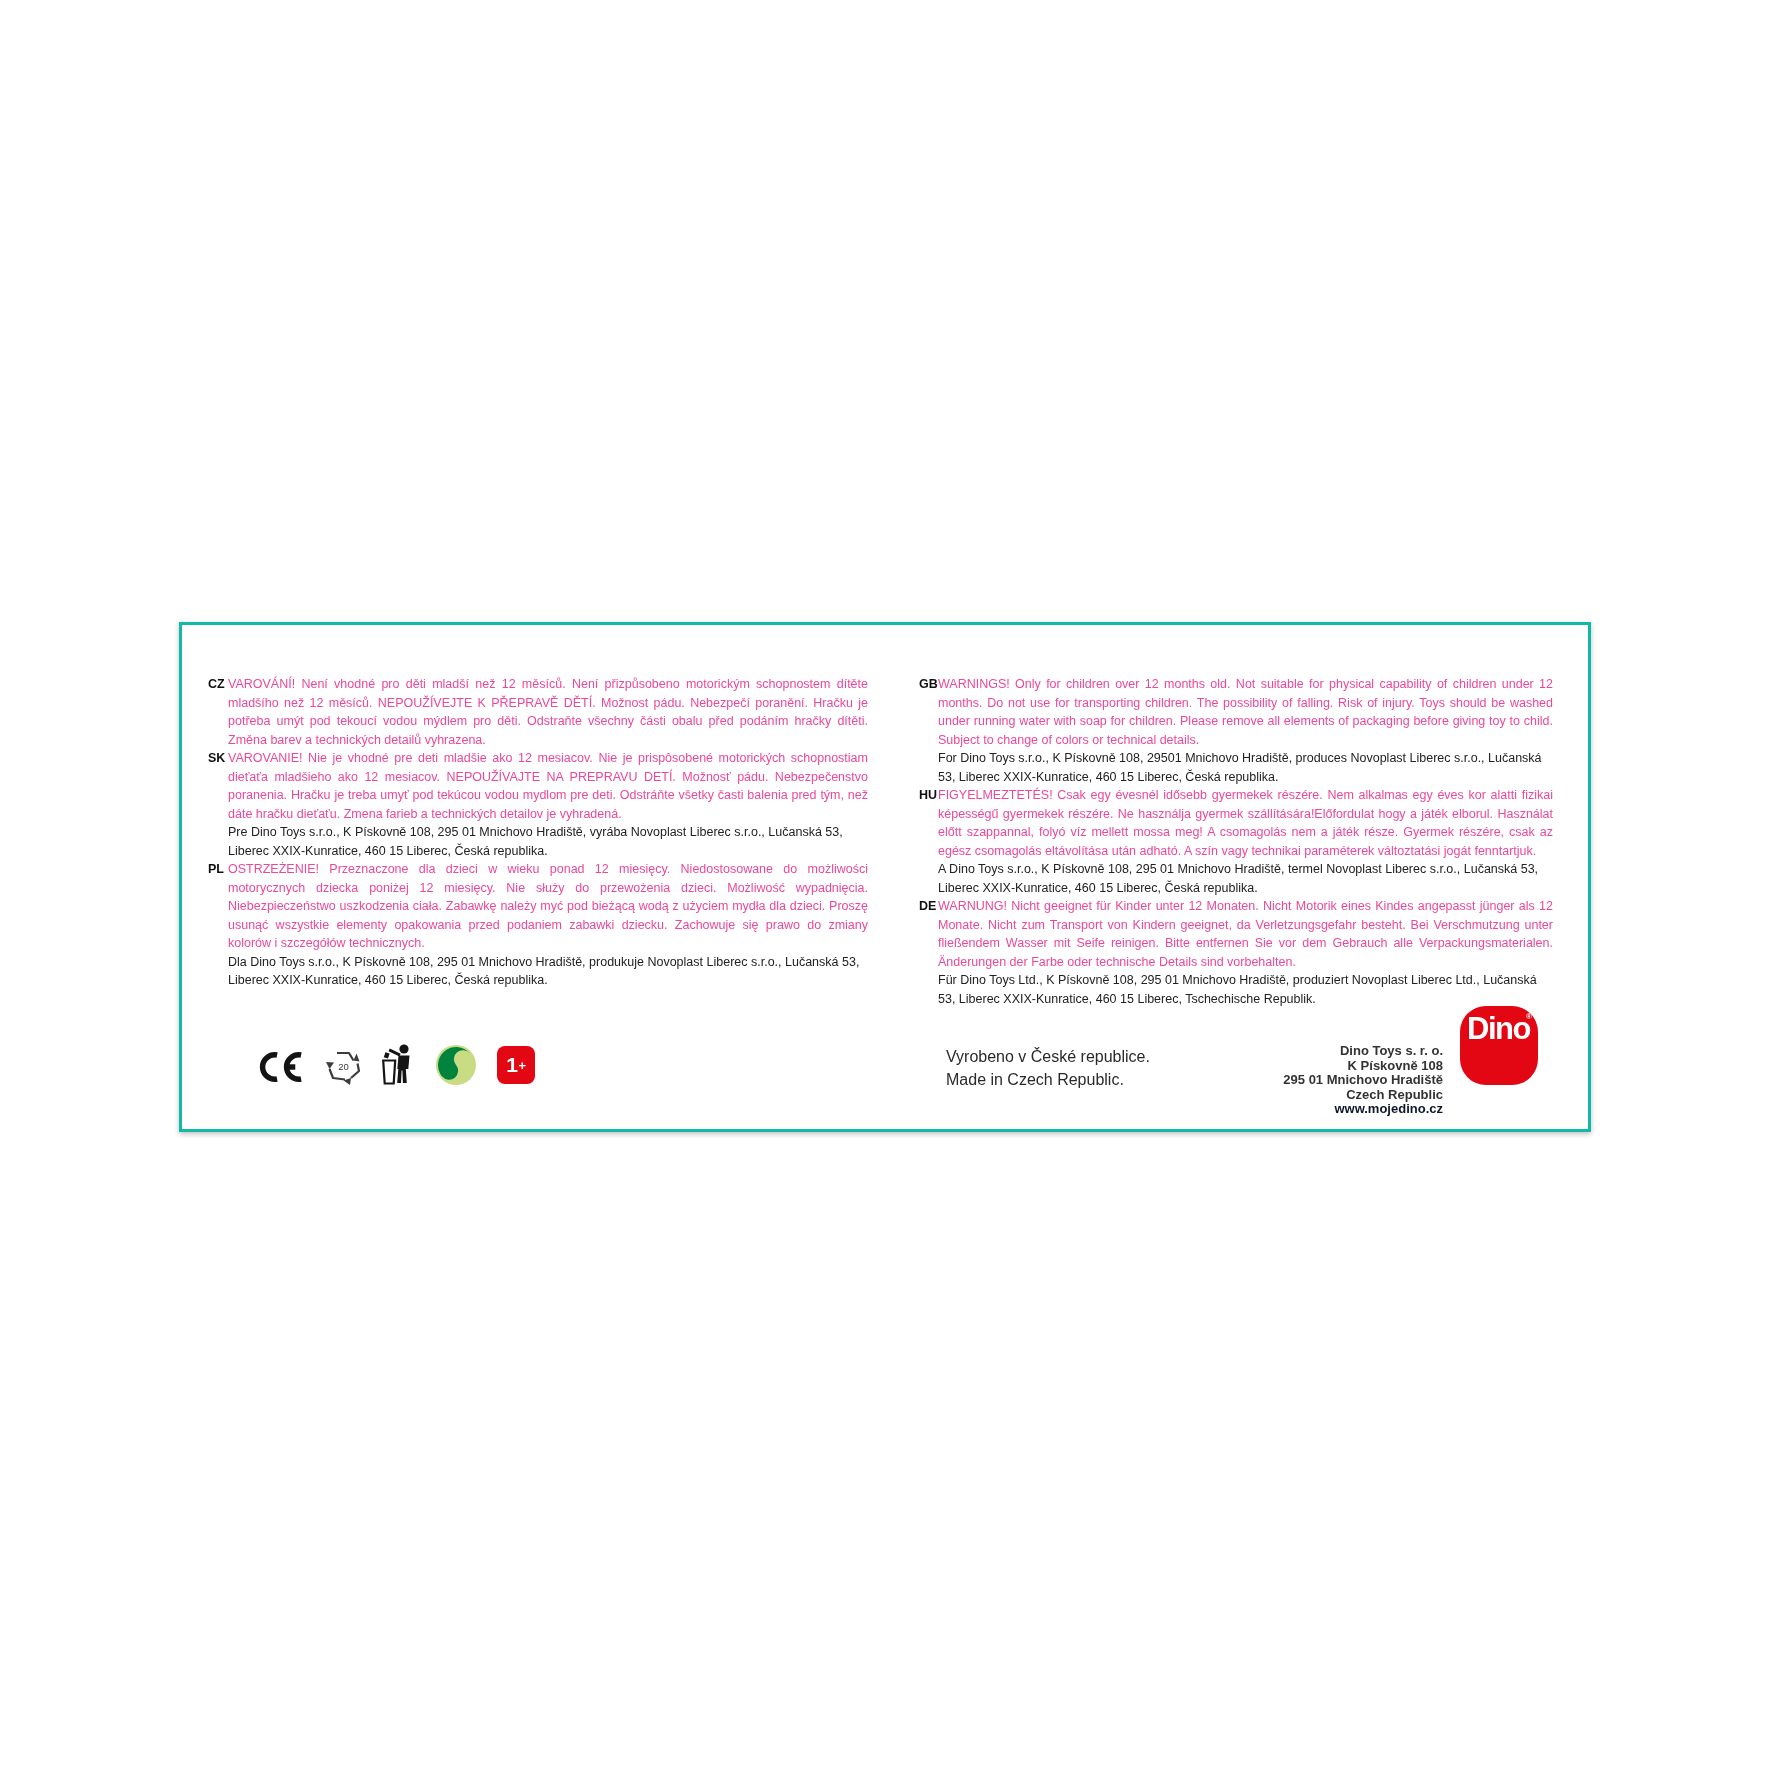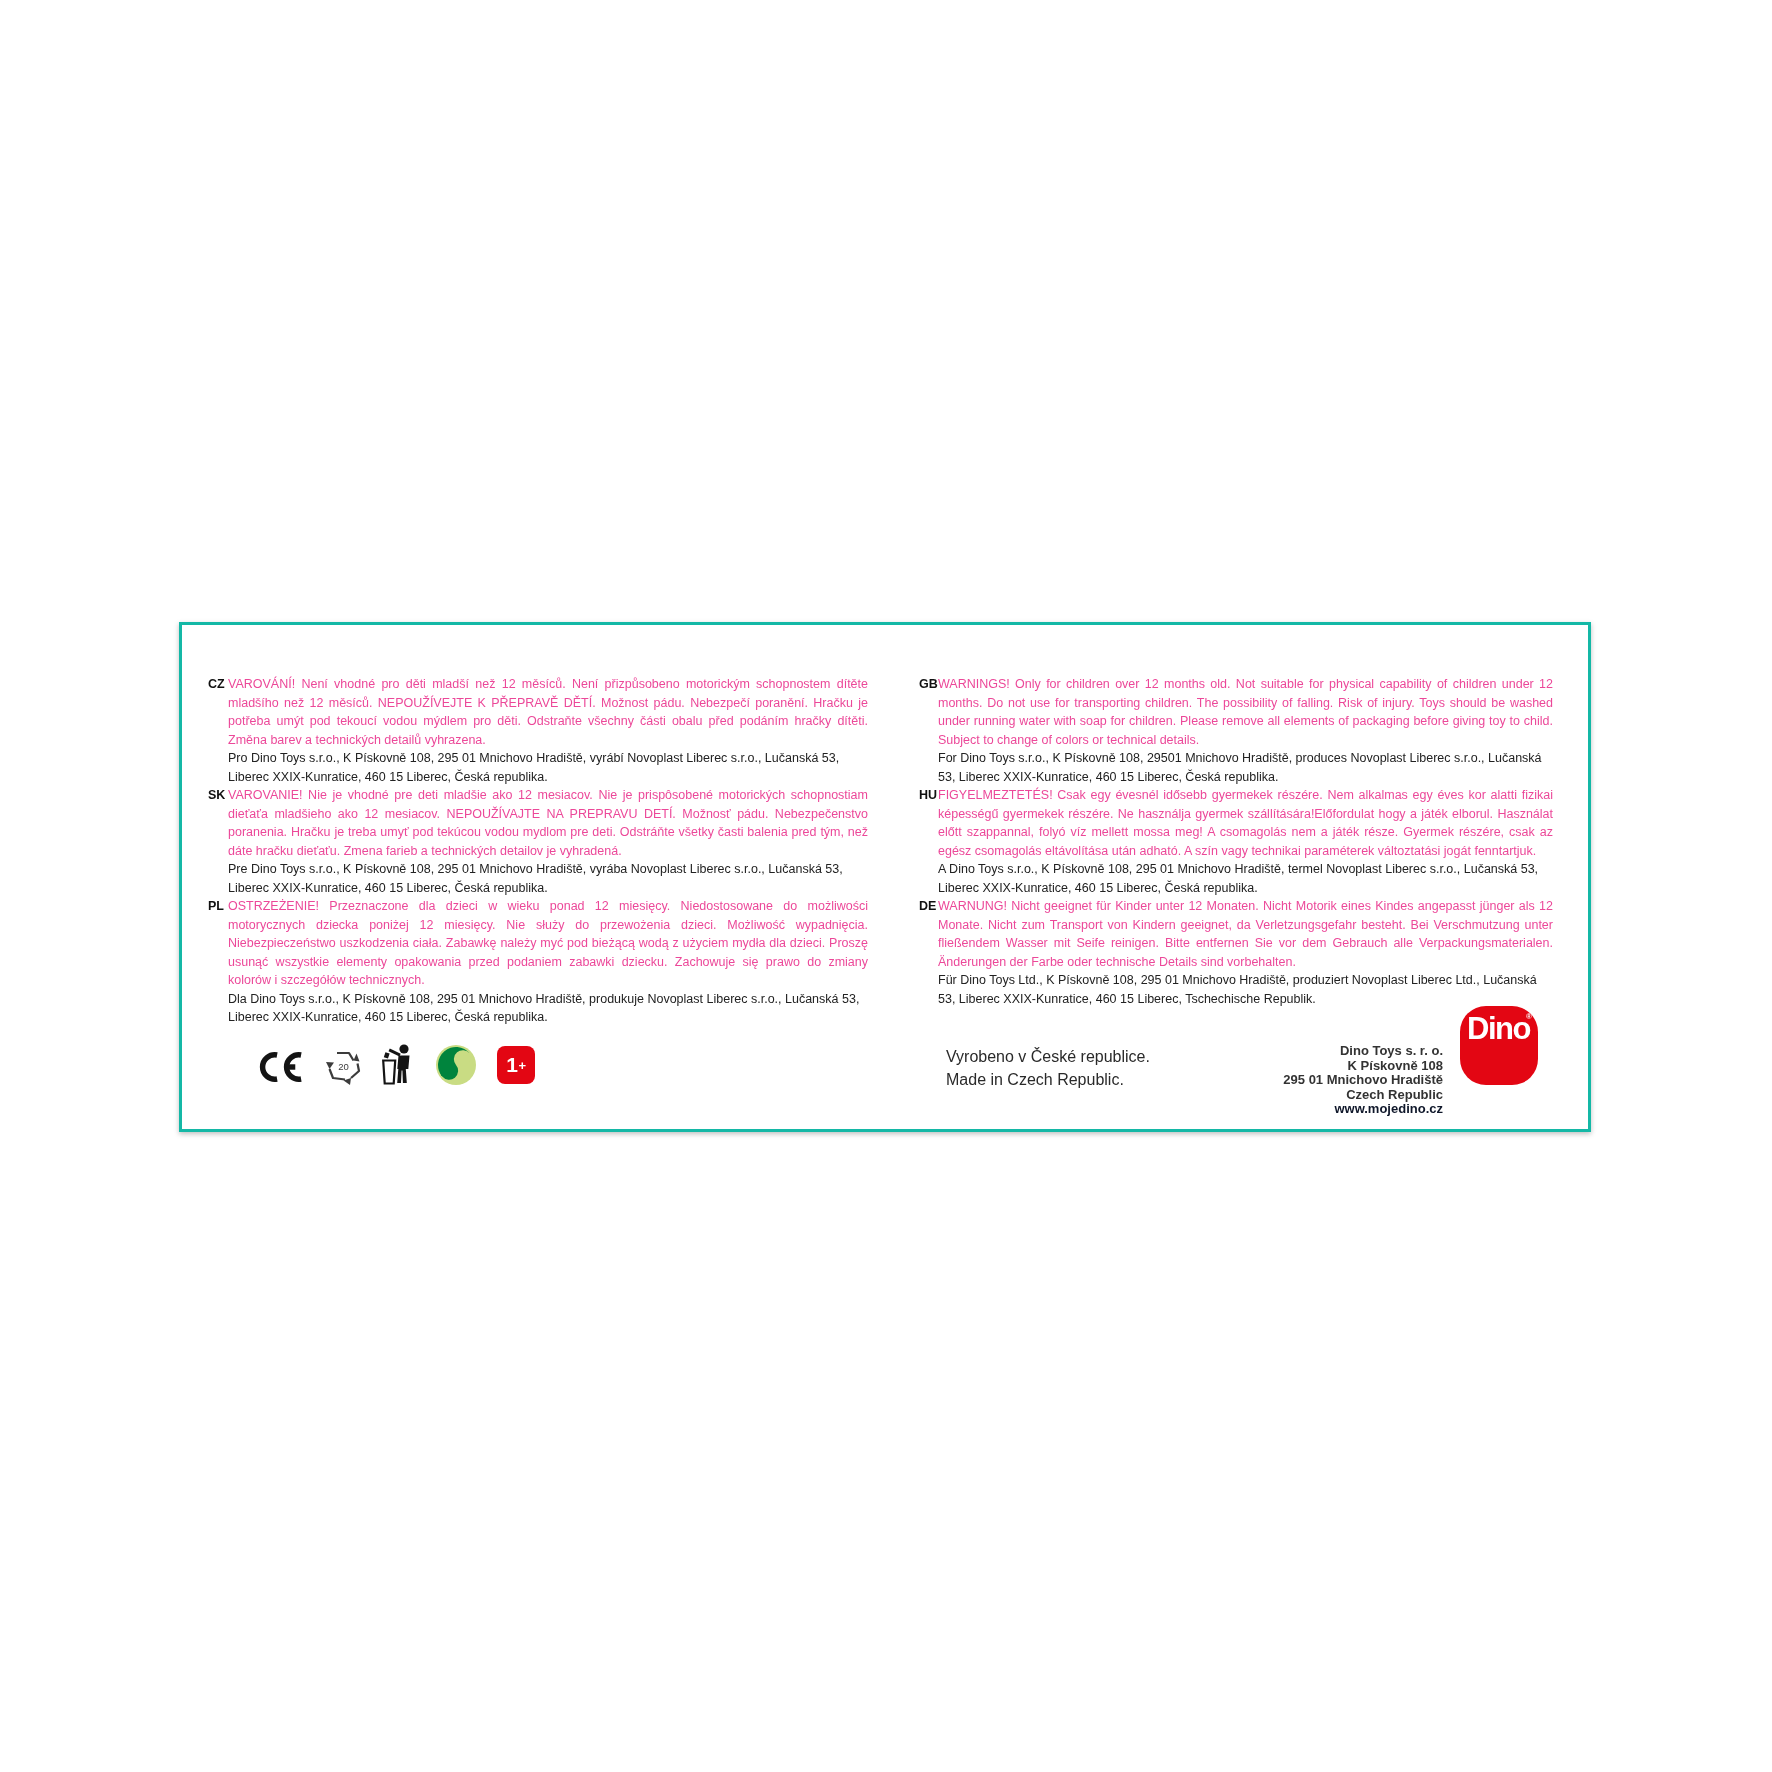--- a/index.html
+++ b/index.html
@@ -62,21 +62,20 @@
 </head>
 <body>
 
 <div class="page">
   <div class="card">
 
     <div class="col col-left">
       <div class="lang-block">
         <span class="lang-code">CZ</span>
         <p class="warning-text">VAROVÁNÍ! Není vhodné pro děti mladší než 12 měsíců. Není přizpůsobeno motorickým schopnostem dítěte mladšího než 12 měsíců. NEPOUŽÍVEJTE K PŘEPRAVĚ DĚTÍ. Možnost pádu. Nebezpečí poranění. Hračku je potřeba umýt pod tekoucí vodou mýdlem pro děti. Odstraňte všechny části obalu před podáním hračky dítěti. Změna barev a technických detailů vyhrazena.</p>
-        <p class="address-text">Pro Dino Toys s.r.o., K Pískovně 108, 295 01 Mnichovo Hradiště, vyrábí Novoplast Liberec s.r.o., Lučanská 53, Liberec XXIX-Kunratice, 460 15 Liberec, Česká republika.</p>
       </div>
       <div class="lang-block">
         <span class="lang-code">SK</span>
         <p class="warning-text">VAROVANIE! Nie je vhodné pre deti mladšie ako 12 mesiacov. Nie je prispôsobené motorických schopnostiam dieťaťa mladšieho ako 12 mesiacov. NEPOUŽÍVAJTE NA PREPRAVU DETÍ. Možnosť pádu. Nebezpečenstvo poranenia. Hračku je treba umyť pod tekúcou vodou mydlom pre deti. Odstráňte všetky časti balenia pred tým, než dáte hračku dieťaťu. Zmena farieb a technických detailov je vyhradená.</p>
         <p class="address-text">Pre Dino Toys s.r.o., K Pískovně 108, 295 01 Mnichovo Hradiště, vyrába Novoplast Liberec s.r.o., Lučanská 53, Liberec XXIX-Kunratice, 460 15 Liberec, Česká republika.</p>
       </div>
       <div class="lang-block">
         <span class="lang-code">PL</span>
         <p class="warning-text">OSTRZEŻENIE! Przeznaczone dla dzieci w wieku ponad 12 miesięcy. Niedostosowane do możliwości motorycznych dziecka poniżej 12 miesięcy. Nie służy do przewożenia dzieci. Możliwość wypadnięcia. Niebezpieczeństwo uszkodzenia ciała. Zabawkę należy myć pod bieżącą wodą z użyciem mydła dla dzieci. Proszę usunąć wszystkie elementy opakowania przed podaniem zabawki dziecku. Zachowuje się prawo do zmiany kolorów i szczegółów technicznych.</p>
         <p class="address-text">Dla Dino Toys s.r.o., K Pískovně 108, 295 01 Mnichovo Hradiště, produkuje Novoplast Liberec s.r.o., Lučanská 53, Liberec XXIX-Kunratice, 460 15 Liberec, Česká republika.</p>

